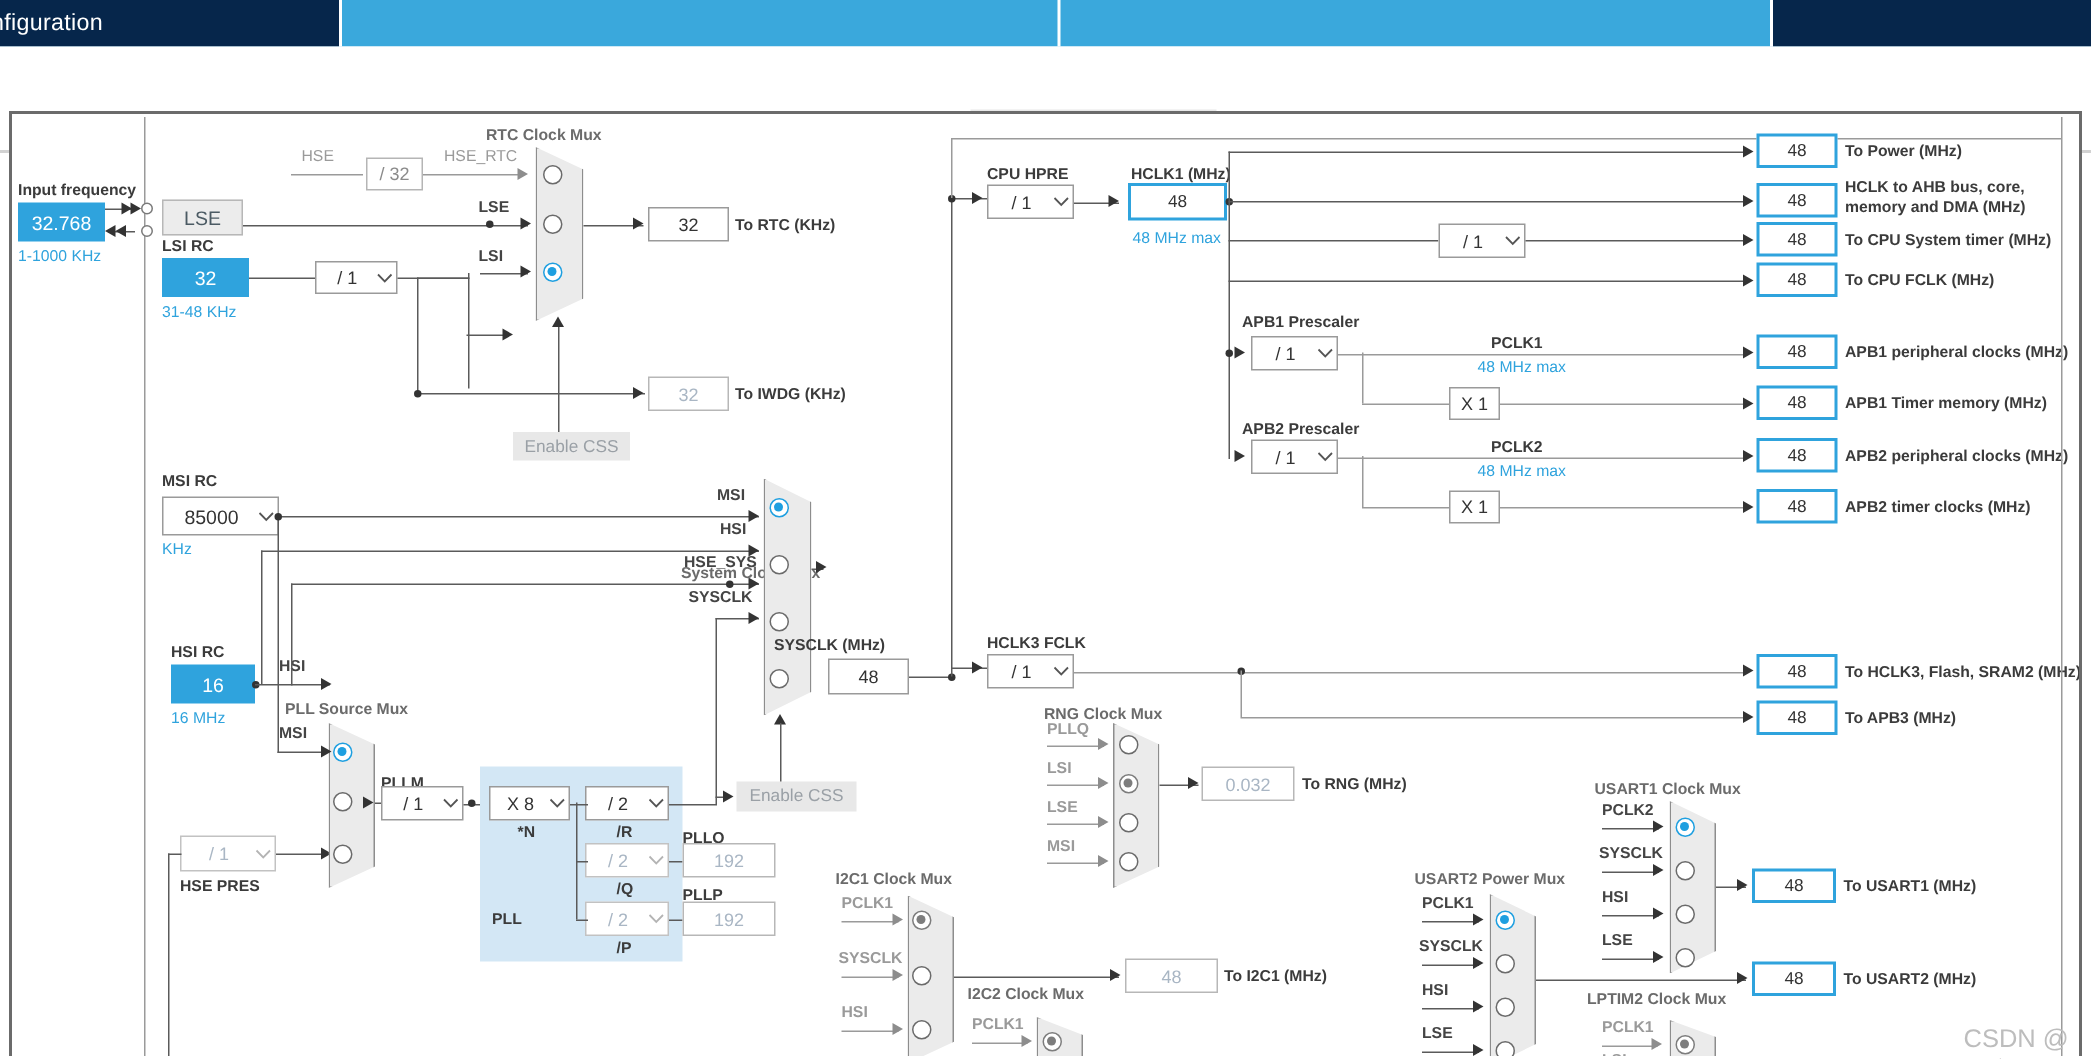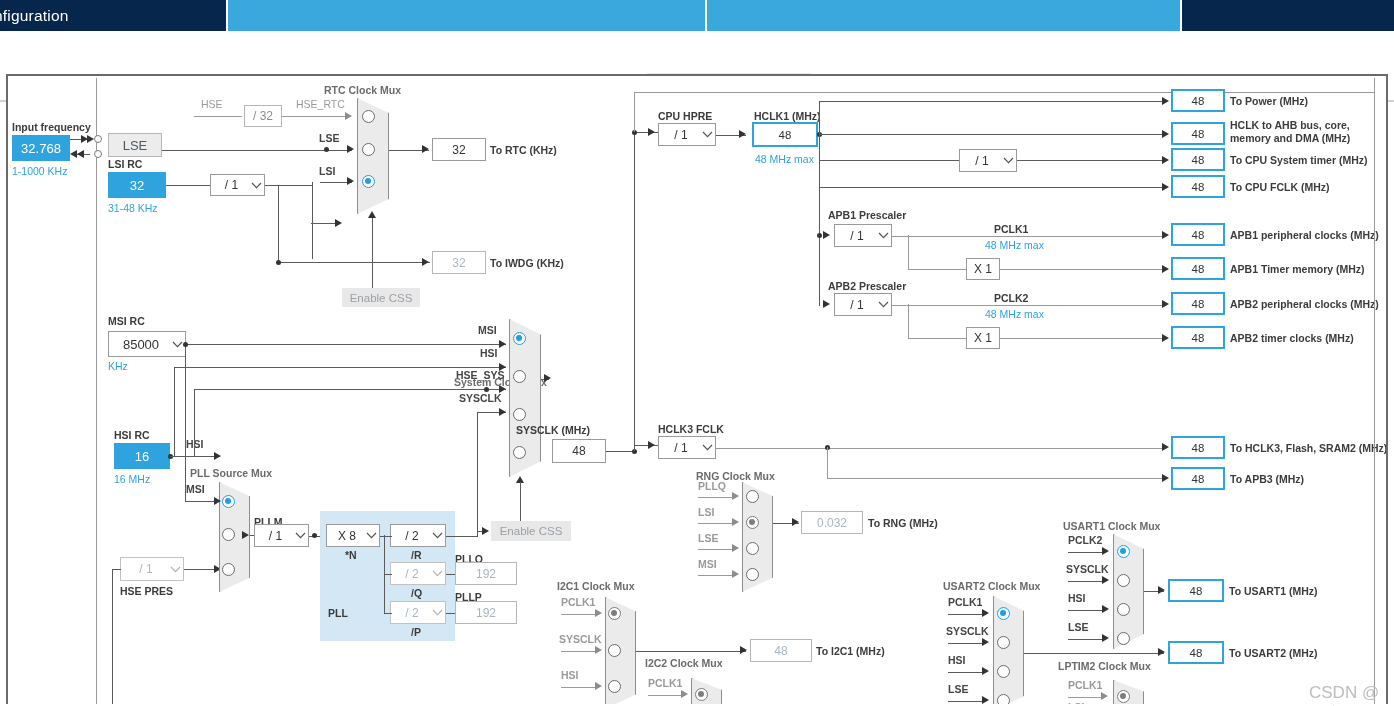--- a/index.html
+++ b/index.html
@@ -612,21 +612,21 @@
     </div>
     <div class="lbl dk" style="left:808px;top:569px;">To I2C1 (MHz)</div>
 
     <div class="lbl mux" style="left:637px;top:581px;">I2C2 Clock Mux</div>
     <div class="muxbody" style="left:683px;top:602px;width:31px;height:40px;clip-path:polygon(0 0,100% 30%,100% 100%,0 100%);"></div>
     <div class="radio ond" style="left:687px;top:612px;"></div>
     <div class="lbl pind" style="left:640px;top:601px;">PCLK1</div>
     <div class="hline lt" style="left:640px;top:618.5px;width:37px;"></div>
     <div class="arr lt" style="left:673px;top:614px;"></div>
 
-    <div class="lbl mux" style="left:935px;top:504px;">USART2 Clock Mux</div>
+    <div class="lbl mux" style="left:935px;top:504px;">USART2 Power Mux</div>
     <div class="muxbody" style="left:985px;top:520px;width:31px;height:115px;clip-path:polygon(0 0,100% 13%,100% 87%,0 100%);"></div>
     <div class="radio on" style="left:989px;top:531px;"></div>
     <div class="radio" style="left:989px;top:560px;"></div>
     <div class="radio" style="left:989px;top:589px;"></div>
     <div class="radio" style="left:989px;top:618px;"></div>
     <div class="lbl pin" style="left:940px;top:520px;">PCLK1</div>
     <div class="lbl pin" style="left:938px;top:549px;">SYSCLK</div>
     <div class="lbl pin" style="left:940px;top:578px;">HSI</div>
     <div class="lbl pin" style="left:940px;top:607px;">LSE</div>
     <div class="hline" style="left:940px;top:537.5px;width:38px;"></div>

